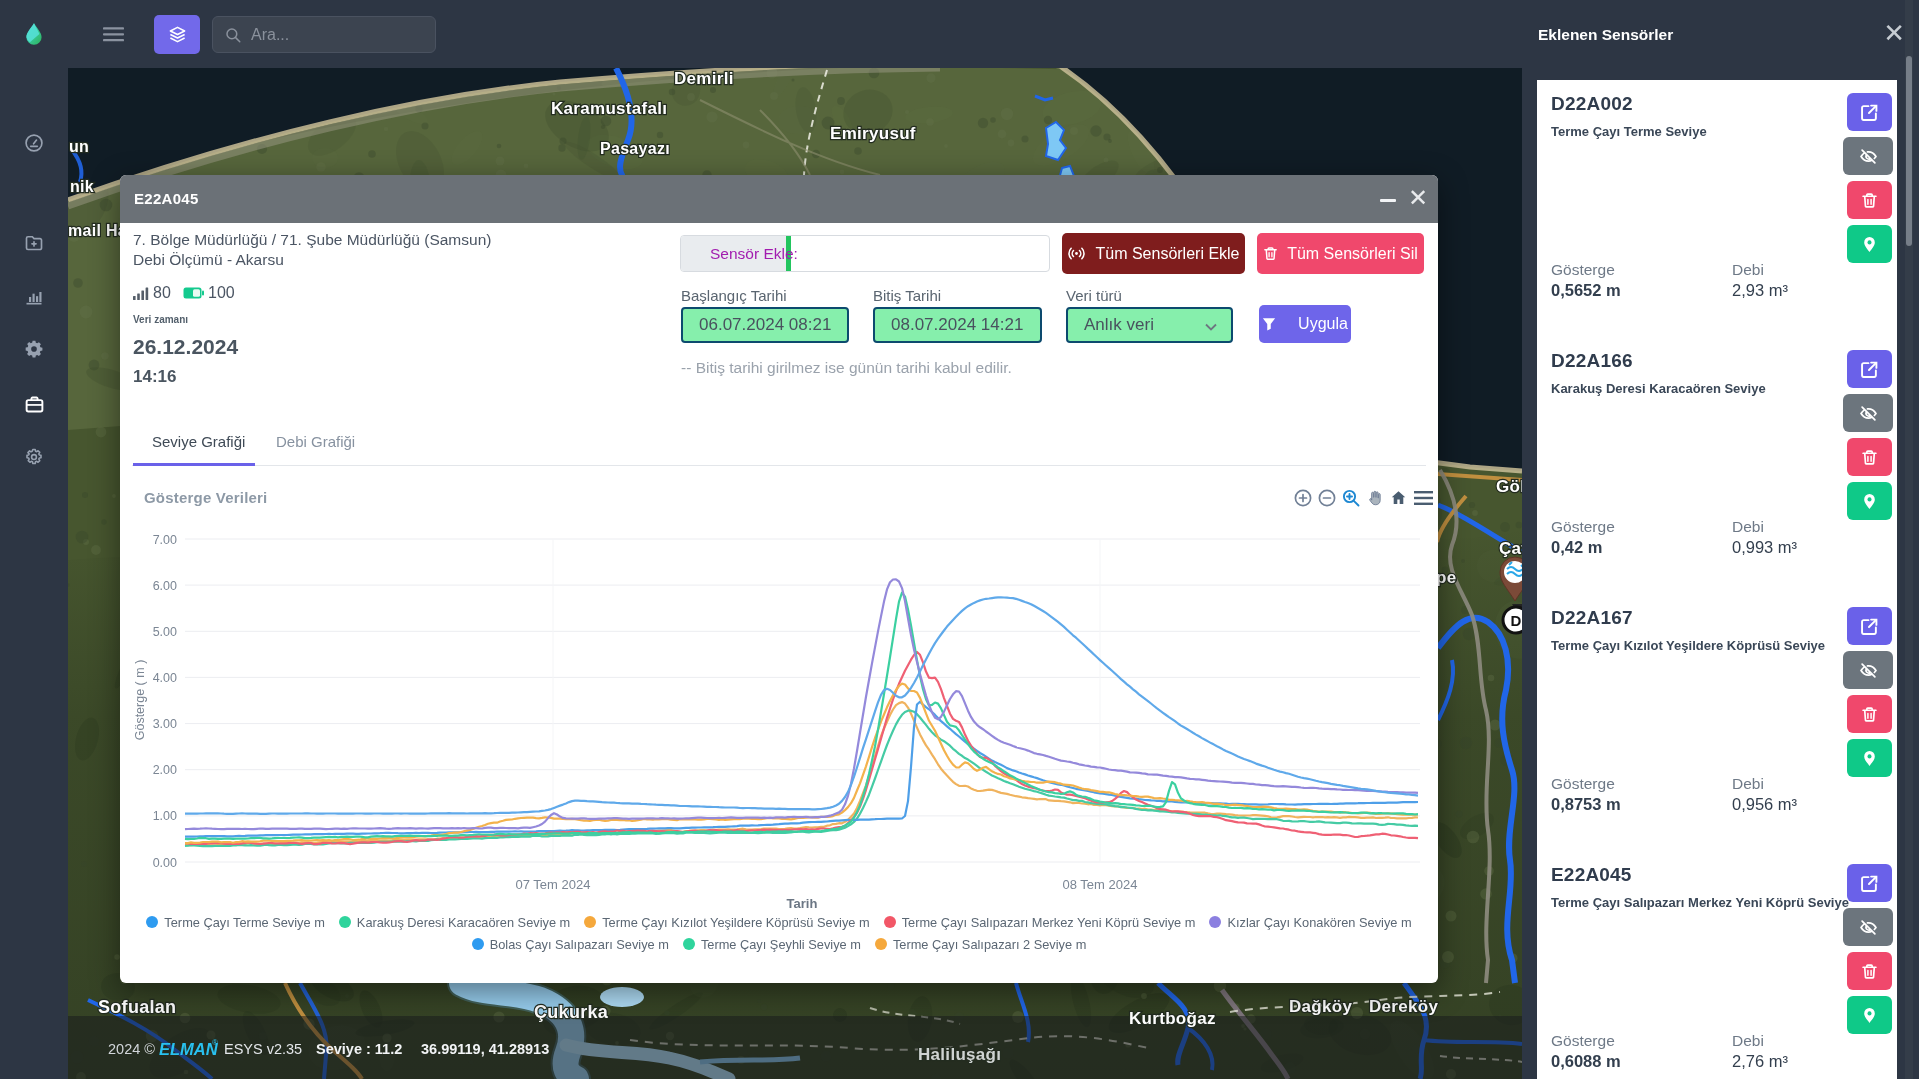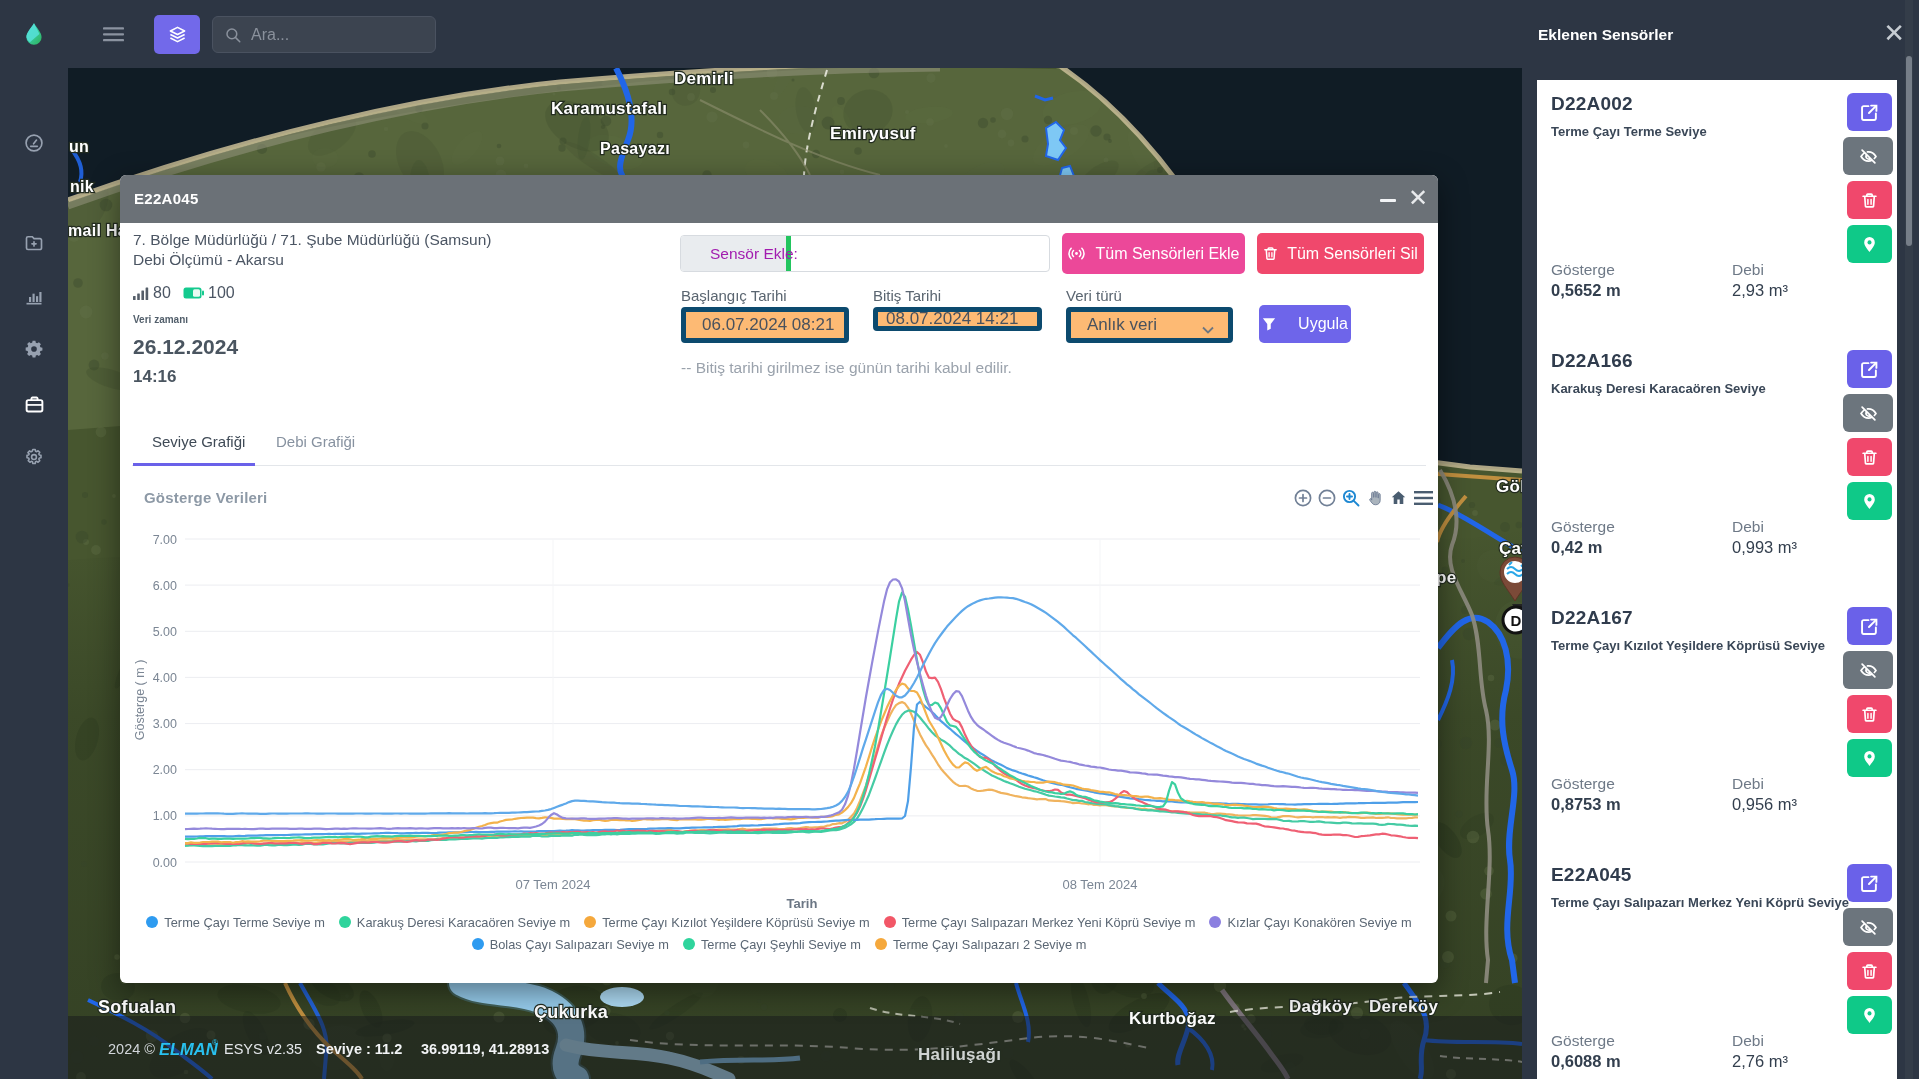--- a/index.html
+++ b/index.html
@@ -22,21 +22,21 @@
 .card .v1{position:absolute;left:14px;top:201px;font-size:16.5px;font-weight:bold;color:#333f4e}
 .card .v2{position:absolute;left:195px;top:201px;font-size:16.5px;font-weight:normal;color:#333f4e}
 .btn{position:absolute;left:310px;width:45px;height:38px;border-radius:6px;display:flex;align-items:center;justify-content:center}
 .btn svg{width:17px;height:17px}
 .b-purple{background:#6a61e9;top:13px}
 .b-gray{background:#6c757d;left:306px;width:50px;top:57px}
 .b-red{background:#f0486c;top:101px}
 .b-green{background:#0fc988;top:145px}
 .s-ico{position:absolute;left:24px;color:#97a1b0}
 .form-lbl{position:absolute;font-size:15px;color:#5a6570}
-.inp{position:absolute;background:#fdba74;border:5px solid #0c4a6e;border-radius:4px;font-size:17px;color:#49525e;display:flex;align-items:center}
+.inp{position:absolute;background:#86efac;border:2px solid #0c4a6e;border-radius:4px;font-size:17px;color:#49525e;display:flex;align-items:center}
 .pbtn{position:absolute;border-radius:5px;color:#fff;font-size:16px;display:flex;align-items:center;justify-content:center;gap:9px}
 .tab-act{position:absolute;left:32px;top:258px;font-size:15px;color:#3f4a56}
 .tab-in{position:absolute;left:156px;top:258px;font-size:15px;color:#8792a0}
 .tabline{position:absolute;left:13px;top:288px;width:122px;height:3px;background:#6a61e9}
 .tabborder{position:absolute;left:12px;top:290px;width:1294px;height:1px;background:#e3e6ea}
 .leg{position:absolute;left:0;width:1318px;text-align:center;font-size:12.8px;color:#5b6774;white-space:nowrap}
 .leg .it{display:inline-flex;align-items:center;margin:0 7px;height:22px}
 .leg .dot{width:12px;height:12px;border-radius:50%;margin-right:6px;flex:0 0 12px}
 </style></head>
 <body>
@@ -1151,42 +1151,42 @@
       <rect x="19" y="3.5" width="2" height="5" rx="1" fill="#14ca8e"></rect>
       <rect x="10" y="2.3" width="7" height="7.4" rx="1.5" fill="#eafaf3"></rect>
     </svg>
 <div style="position:absolute;left:88px;top:109px;font-size:16px;color:#4b5563">100</div>
 <div style="position:absolute;left:13px;top:139px;font-size:10px;font-weight:bold;color:#525f6b">Veri zamanı</div>
 <div style="position:absolute;left:13px;top:160px;font-size:21px;font-weight:bold;color:#4a5560">26.12.2024</div>
 <div style="position:absolute;left:13px;top:192px;font-size:17px;font-weight:bold;color:#4a5560">14:16</div>
 <div style="position:absolute;left:560px;top:60px;width:370px;height:37px;border:1px solid #d7dbe0;border-radius:4px;background:#fff">
       <div style="position:absolute;left:0;top:0;width:110px;height:35px;background:#e9ecef;border-right:5px solid #22c55e;border-radius:3px 0 0 3px;display:flex;align-items:center;padding-left:29px;font-size:15.5px;color:#a21caf;white-space:nowrap">Sensör Ekle:</div>
     </div>
-<div class="pbtn" style="left:942px;top:58px;width:183px;height:41px;background:#ec4899">
+<div class="pbtn" style="left:942px;top:58px;width:183px;height:41px;background:#7f1d1d">
       <svg width="19" height="15" viewBox="0 0 22 16" fill="none" stroke="#fff" stroke-width="1.8">
         <circle cx="11" cy="8" r="1.6" fill="#fff" stroke="none"></circle>
         <path d="M7.5 4.5a5 5 0 0 0 0 7M14.5 4.5a5 5 0 0 1 0 7" stroke-linecap="round"></path>
         <path d="M4.8 2a8.5 8.5 0 0 0 0 12M17.2 2a8.5 8.5 0 0 1 0 12" stroke-linecap="round"></path>
       </svg>
       <span>Tüm Sensörleri Ekle</span>
     </div>
 <div class="pbtn" style="left:1137px;top:58px;width:167px;height:41px;background:#f0486c">
       <svg viewBox="0 0 16 16" width="15" height="15">
         <path d="M2 4h12" stroke="#fff" stroke-width="1.6" stroke-linecap="round"></path>
         <path d="M5.5 4V2.8A.8.8 0 0 1 6.3 2h3.4a.8.8 0 0 1 .8.8V4" stroke="#fff" stroke-width="1.6" fill="none"></path>
         <path d="M3.5 4l.7 9.3a1 1 0 0 0 1 .7h5.6a1 1 0 0 0 1-.7L12.5 4" stroke="#fff" stroke-width="1.6" fill="none"></path>
         <path d="M6.5 7v4.5M9.5 7v4.5" stroke="#fff" stroke-width="1.4" stroke-linecap="round"></path>
       </svg>
       <span>Tüm Sensörleri Sil</span>
     </div>
 <div class="form-lbl" style="left:561px;top:112px">Başlangıç Tarihi</div>
 <div class="form-lbl" style="left:753px;top:112px">Bitiş Tarihi</div>
 <div class="form-lbl" style="left:946px;top:112px">Veri türü</div>
 <div class="inp" style="left:561px;top:132px;width:168px;height:36px;padding-left:16px">06.07.2024 08:21</div>
-<div class="inp" style="left:753px;top:132px;width:169px;height:24px;padding-left:8px">08.07.2024 14:21</div>
+<div class="inp" style="left:753px;top:132px;width:169px;height:36px;padding-left:16px">08.07.2024 14:21</div>
 <div class="inp" style="left:946px;top:132px;width:167px;height:36px;padding-left:16px">Anlık veri
       <svg style="position:absolute;right:14px;top:14px" width="12" height="8" viewBox="0 0 12 8" fill="none" stroke="#6d7680" stroke-width="1.8">
         <path d="M1 1.5L6 6.5L11 1.5"></path>
       </svg></div>
 <div class="pbtn" style="left:1139px;top:130px;width:92px;height:38px;background:#6e65ea;gap:22px">
       <svg width="14" height="14" viewBox="0 0 16 16" fill="#fff">
         <path d="M1 1.5h14L10 8v5.5l-4 2V8z"></path>
       </svg>
       <span>Uygula</span>
     </div>

